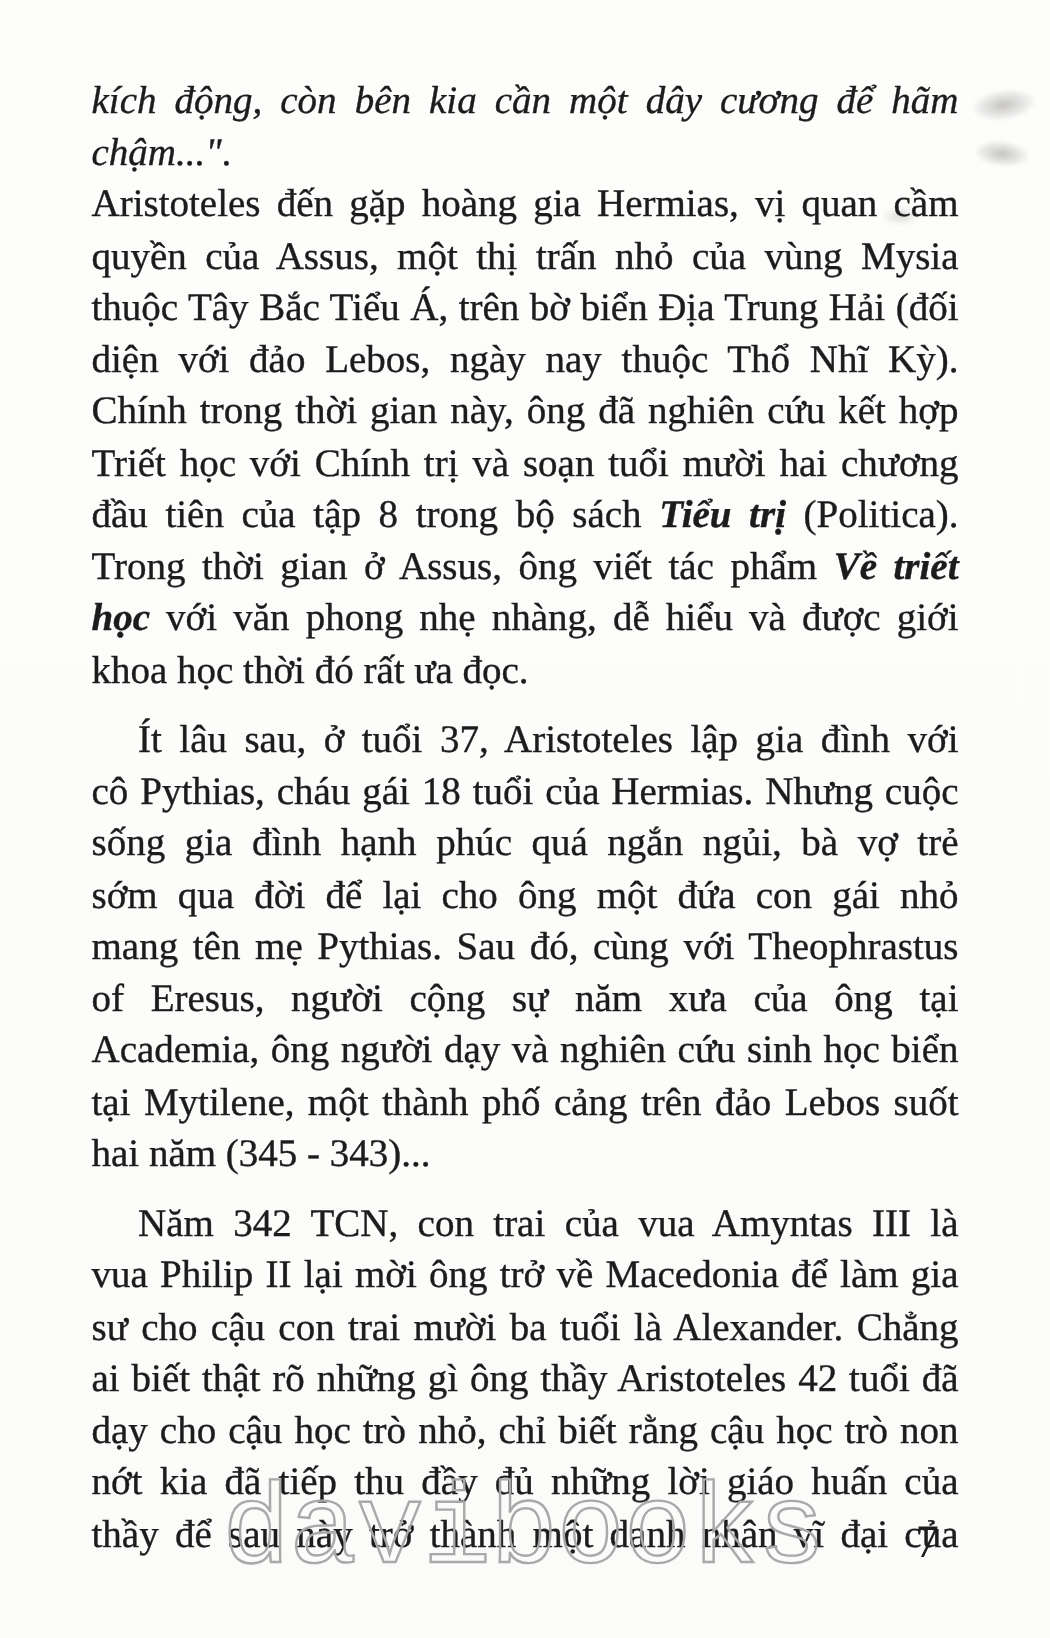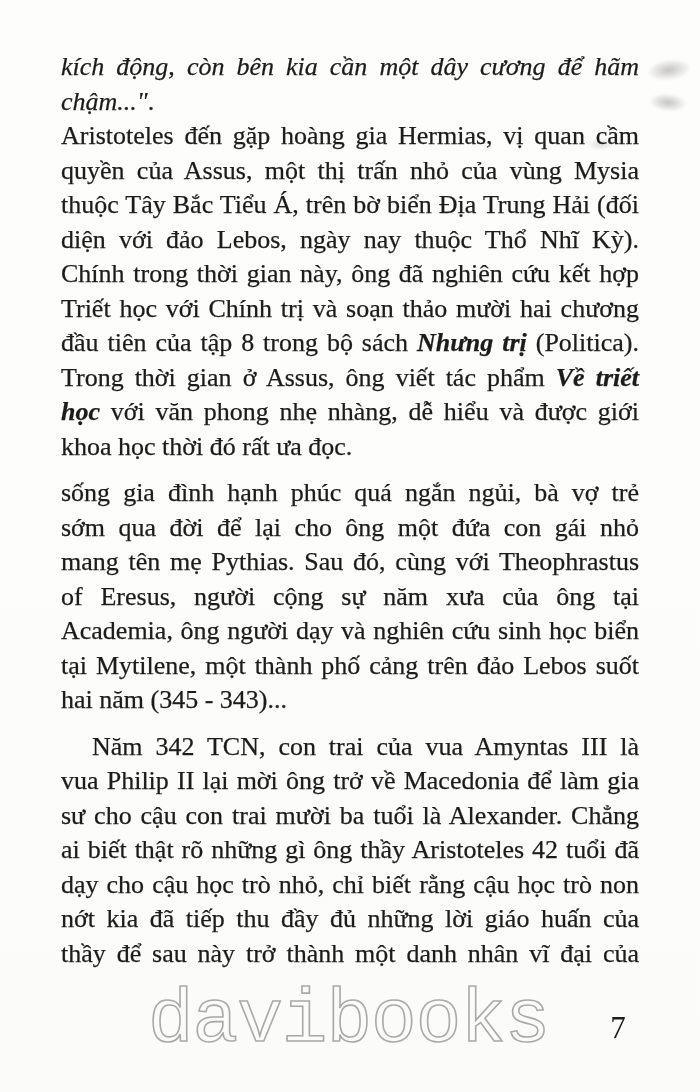--- a/index.html
+++ b/index.html
@@ -106,27 +106,29 @@
   <div class="smudge smudge-3"></div>
 
   <div class="text-block" id="text-block">
       <div class="paragraph">
         <div class="line"><span class="seg-italic">kích động, còn bên kia cần một dây cương để hãm chậm..."</span><span>.</span></div>
         <div class="line"><span>Aristoteles đến gặp hoàng gia Hermias, vị quan cầm</span></div>
         <div class="line"><span>quyền của Assus, một thị trấn nhỏ của vùng Mysia</span></div>
         <div class="line"><span>thuộc Tây Bắc Tiểu Á, trên bờ biển Địa Trung Hải (đối</span></div>
         <div class="line"><span>diện với đảo Lebos, ngày nay thuộc Thổ Nhĩ Kỳ).</span></div>
         <div class="line"><span>Chính trong thời gian này, ông đã nghiên cứu kết hợp</span></div>
-        <div class="line"><span>Triết học với Chính trị và soạn thảo mười hai chương</span></div>
-        <div class="line"><span>đầu tiên của tập 8 trong bộ sách </span><span class="seg-bold-italic">Nhưng trị</span><span> (Politica).</span></div>
+        <div class="line"><span>Triết học với Chính trị và soạn tuổi mười hai chương</span></div>
+        <div class="line"><span>đầu tiên của tập 8 trong bộ sách </span><span class="seg-bold-italic">Tiểu trị</span><span> (Politica).</span></div>
         <div class="line"><span>Trong thời gian ở Assus, ông viết tác phẩm </span><span class="seg-bold-italic">Về triết</span></div>
         <div class="line"><span class="seg-bold-italic">học</span><span> với văn phong nhẹ nhàng, dễ hiểu và được giới</span></div>
         <div class="line align-left"><span>khoa học thời đó rất ưa đọc.</span></div>
       </div>
       <div class="paragraph">
+        <div class="line indent"><span>Ít lâu sau, ở tuổi 37, Aristoteles lập gia đình với</span></div>
+        <div class="line"><span>cô Pythias, cháu gái 18 tuổi của Hermias. Nhưng cuộc</span></div>
         <div class="line"><span>sống gia đình hạnh phúc quá ngắn ngủi, bà vợ trẻ</span></div>
         <div class="line"><span>sớm qua đời để lại cho ông một đứa con gái nhỏ</span></div>
         <div class="line"><span>mang tên mẹ Pythias. Sau đó, cùng với Theophrastus</span></div>
         <div class="line"><span>of Eresus, người cộng sự năm xưa của ông tại</span></div>
         <div class="line"><span>Academia, ông người dạy và nghiên cứu sinh học biển</span></div>
         <div class="line"><span>tại Mytilene, một thành phố cảng trên đảo Lebos suốt</span></div>
         <div class="line align-left"><span>hai năm (345 - 343)...</span></div>
       </div>
       <div class="paragraph">
         <div class="line indent"><span>Năm 342 TCN, con trai của vua Amyntas III là</span></div>

